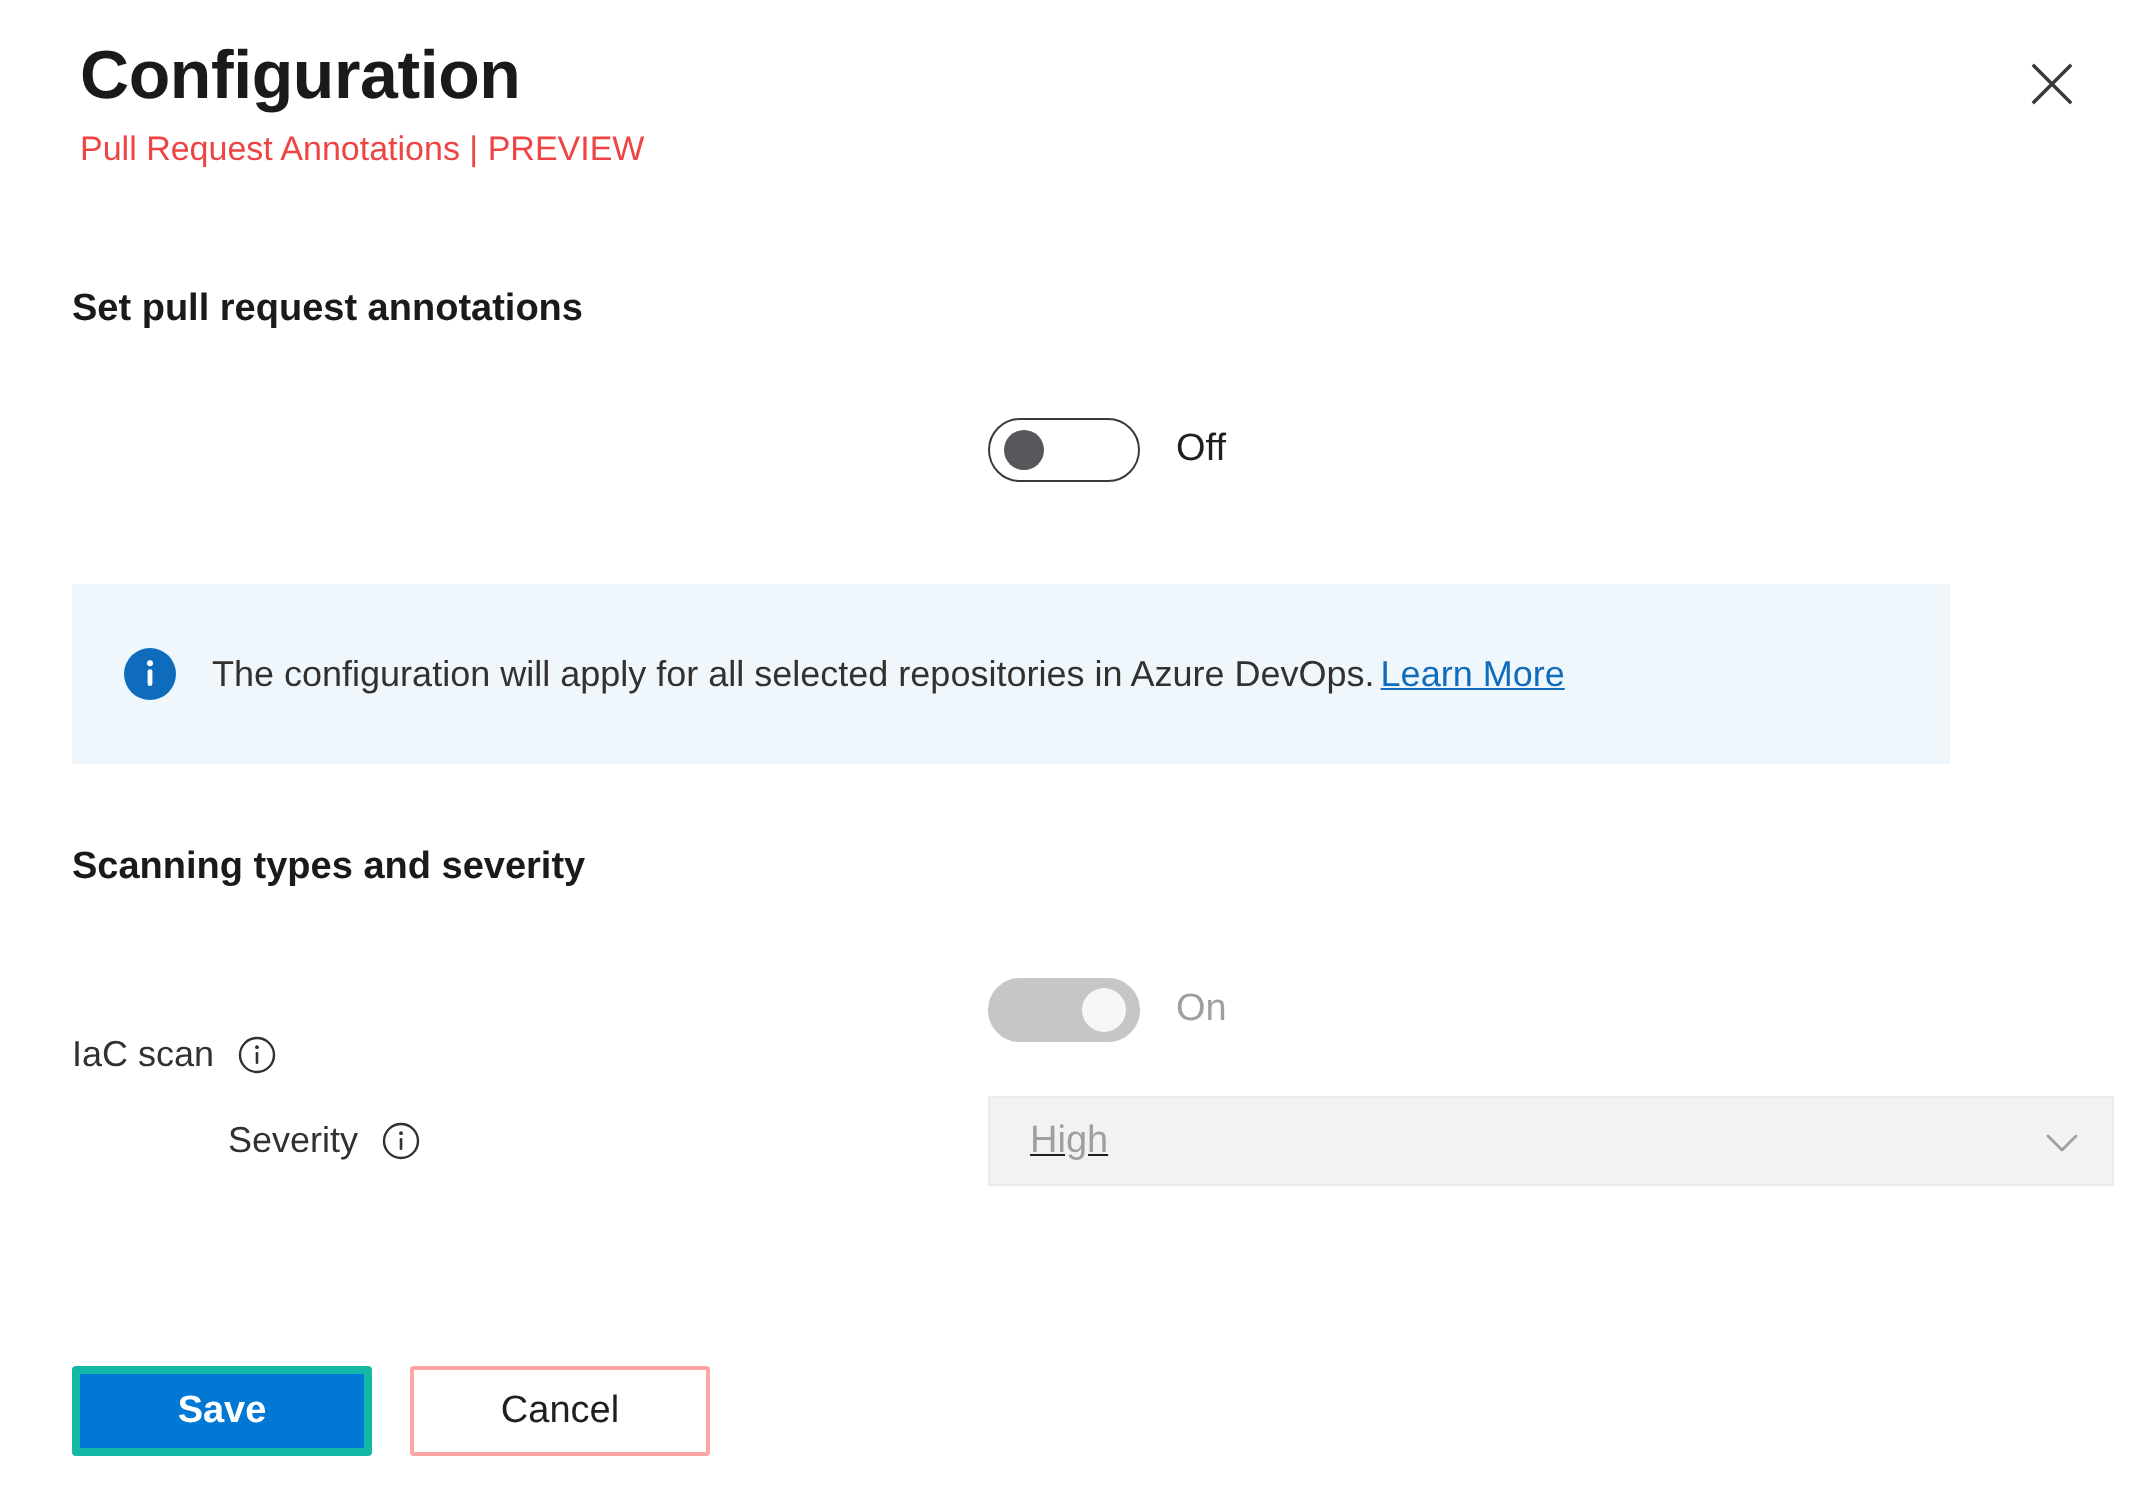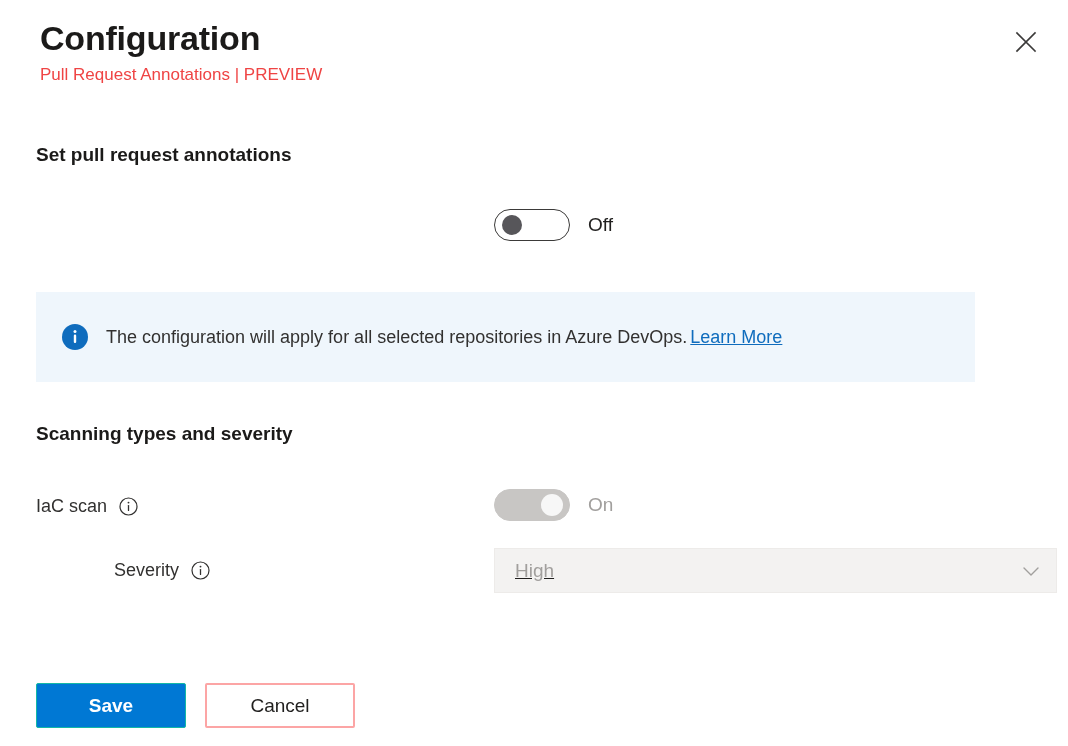--- a/index.html
+++ b/index.html
@@ -82,21 +82,21 @@
   
   .field-row {
     position: absolute;
     left: 36px;
     width: 1021px;
     height: 44px;
     display: flex;
     align-items: center;
   }
   #row-pra { top: 203px; }
-  #row-iac { top: 484px; }
+  #row-iac { top: 505px; }
   #row-sev { top: 548px; }
 
   .field-label {
     font-size: 18px;
     line-height: 24px;
     color: #323130;
     white-space: nowrap;
     display: flex;
     align-items: center;
   }
@@ -269,21 +269,21 @@
     border-radius: 2px;
     cursor: pointer;
     display: inline-flex;
     align-items: center;
     justify-content: center;
     padding: 0 18px;
   }
   .btn-primary {
     background: #0078d4;
     color: #ffffff;
-    border: 1px solid #14b8a6;
+    border: 4px solid #14b8a6;
   }
   .btn-secondary {
     background: #ffffff;
     color: #201f1e;
     border: 2px solid #fca5a5;
     font-weight: 400;
   }
 </style>
 </head>
 <body>

